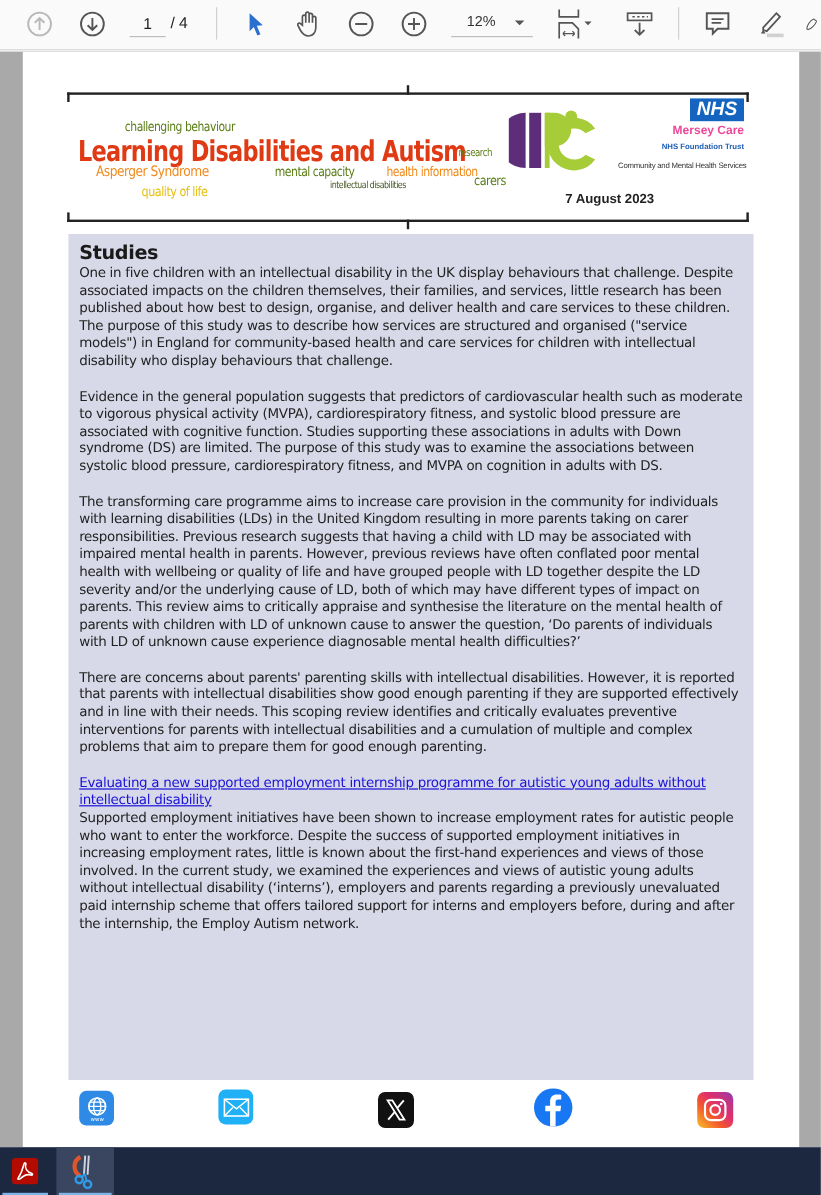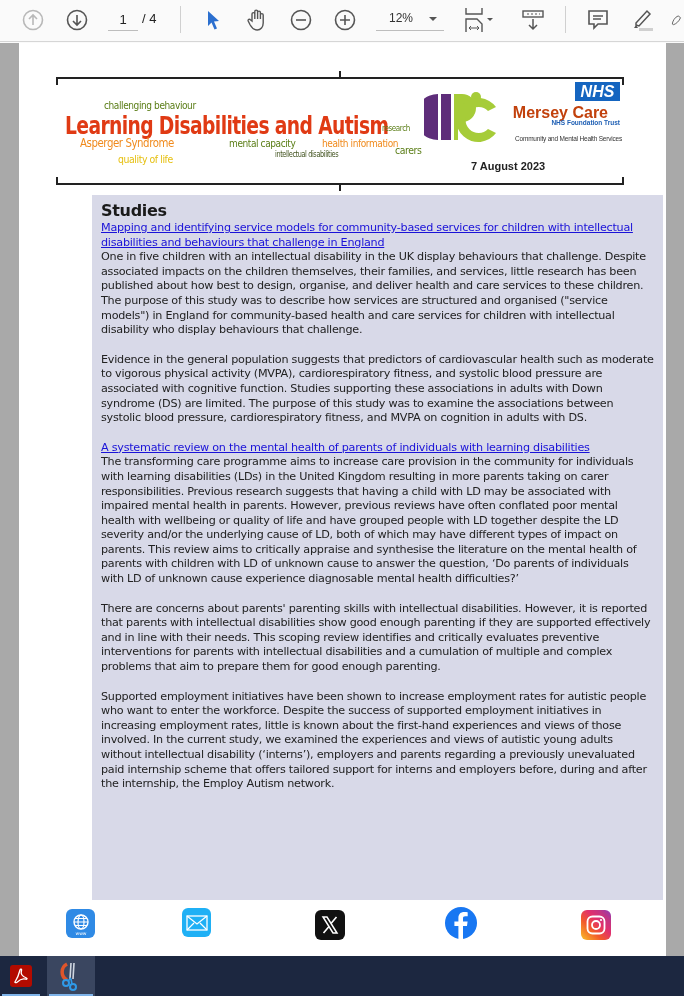--- a/index.html
+++ b/index.html
@@ -38,27 +38,27 @@
   .wc-quality { left: 62px; top: 76px; font-size: 11px; color: #e6c012; transform: scaleX(0.85); }
   .wc-mental { left: 173px; top: 60px; font-size: 11px; color: #5a7d16; transform: scaleX(0.82); }
   .wc-health { left: 266px; top: 60px; font-size: 11px; color: #f08a1c; transform: scaleX(0.82); }
   .wc-intellectual { left: 219px; top: 73px; font-size: 8px; color: #445522; transform: scaleX(0.82); }
   .wc-research { left: 326px; top: 46px; font-size: 9px; color: #5a7d16; transform: scaleX(0.8); }
   .wc-carers { left: 339px; top: 67px; font-size: 11px; color: #5a7d16; transform: scaleX(0.85); }
 
   .cpc-logo { position: absolute; left: 368px; top: 12px; width: 74px; height: 56px; }
 
   .nhs-badge { position: absolute; left: 519px; top: 5px; width: 45px; height: 19px; background: #1565c0; color: #fff; font-family: "Liberation Sans", sans-serif; font-weight: bold; font-style: italic; font-size: 16px; line-height: 19px; text-align: center; }
-  .org-name { position: absolute; right: 16px; top: 27px; font-size: 16px; font-weight: bold; color: #c2410c; }
+  .org-name { position: absolute; right: 4px; top: 27px; font-size: 10px; font-weight: bold; color: #ec4899; }
   .org-sub { position: absolute; right: 4px; top: 42px; font-size: 6.5px; font-weight: bold; color: #1e5fb4; }
   .org-services { position: absolute; right: 2px; top: 58px; font-size: 6.5px; color: #333; letter-spacing: -0.2px; }
   .banner-date { position: absolute; left: 415px; top: 83px; font-size: 11px; font-weight: bold; color: #222; }
 
   
-  .content { position: absolute; left: 38px; top: 152px; width: 571px; height: 705px; background: #d8d9e8; padding: 6px 9px 0 9px; font-family: "DejaVu Sans", sans-serif; color: #222; margin-left: 35px; }
+  .content { position: absolute; left: 38px; top: 152px; width: 571px; height: 705px; background: #d8d9e8; padding: 6px 9px 0 9px; font-family: "DejaVu Sans", sans-serif; color: #222; }
   .section-title { font-size: 16px; font-weight: bold; color: #1a1a1a; line-height: 19px; margin-bottom: 1px; letter-spacing: -0.3px; }
   .study { margin-bottom: 15px; }
   .study-link { display: block; font-size: 11.2px; line-height: 14.6px; color: #1a12d8; text-decoration: underline; letter-spacing: -0.25px; cursor: pointer; }
   .study-abstract { font-size: 11.2px; line-height: 14.6px; color: #222; letter-spacing: -0.25px; }
 
   
   .social { position: absolute; top: 864px; width: 31px; height: 31px; border-radius: 6px; display: flex; align-items: center; justify-content: center; cursor: pointer; }
 
   
   .taskbar { position: absolute; left: 0; top: 956px; width: 684px; height: 40px; background: #1c2740; }
@@ -182,34 +182,33 @@
       <div class="org-name">Mersey Care</div>
       <div class="org-sub">NHS Foundation Trust</div>
       <div class="org-services">Community and Mental Health Services</div>
       <div class="banner-date">7 August 2023</div>
     </div>
 
     <div class="content">
       <div class="section-title">Studies</div>
 
       <div class="study">
-        <a class="study-link">Mapping and identifying service models for community-based services for children with intellectual disabilities and behaviours that challenge in England</a>
         <div class="study-abstract">One in five children with an intellectual disability in the UK display behaviours that challenge. Despite associated impacts on the children themselves, their families, and services, little research has been published about how best to design, organise, and deliver health and care services to these children. The purpose of this study was to describe how services are structured and organised ("service models") in England for community-based health and care services for children with intellectual disability who display behaviours that challenge.</div>
       </div>
       <div class="study">
         <div class="study-abstract">Evidence in the general population suggests that predictors of cardiovascular health such as moderate to vigorous physical activity (MVPA), cardiorespiratory fitness, and systolic blood pressure are associated with cognitive function. Studies supporting these associations in adults with Down syndrome (DS) are limited. The purpose of this study was to examine the associations between systolic blood pressure, cardiorespiratory fitness, and MVPA on cognition in adults with DS.</div>
       </div>
       <div class="study">
-        <a class="study-link">A systematic review on the mental health of parents of individuals with learning disabilities</a>
         <div class="study-abstract">The transforming care programme aims to increase care provision in the community for individuals with learning disabilities (LDs) in the United Kingdom resulting in more parents taking on carer responsibilities. Previous research suggests that having a child with LD may be associated with impaired mental health in parents. However, previous reviews have often conflated poor mental health with wellbeing or quality of life and have grouped people with LD together despite the LD severity and/or the underlying cause of LD, both of which may have different types of impact on parents. This review aims to critically appraise and synthesise the literature on the mental health of parents with children with LD of unknown cause to answer the question, ‘Do parents of individuals with LD of unknown cause experience diagnosable mental health difficulties?’</div>
       </div>
       <div class="study">
         <div class="study-abstract">There are concerns about parents' parenting skills with intellectual disabilities. However, it is reported that parents with intellectual disabilities show good enough parenting if they are supported effectively and in line with their needs. This scoping review identifies and critically evaluates preventive interventions for parents with intellectual disabilities and a cumulation of multiple and complex problems that aim to prepare them for good enough parenting.</div>
       </div>
       <div class="study">
+        <a class="study-link">Evaluating a new supported employment internship programme for autistic young adults without intellectual disability</a>
         <div class="study-abstract">Supported employment initiatives have been shown to increase employment rates for autistic people who want to enter the workforce. Despite the success of supported employment initiatives in increasing employment rates, little is known about the first-hand experiences and views of those involved. In the current study, we examined the experiences and views of autistic young adults without intellectual disability (‘interns’), employers and parents regarding a previously unevaluated paid internship scheme that offers tailored support for interns and employers before, during and after the internship, the Employ Autism network.</div>
       </div>
     </div>
 
     <div class="social" style="left:47px;top:866px;background:#2f8ae5;width:29px;height:29px">
       <svg width="24" height="24" viewBox="0 0 24 24">
           <circle cx="12" cy="10" r="7" fill="none" stroke="#fff" stroke-width="1.4"></circle>
           <ellipse cx="12" cy="10" rx="3" ry="7" fill="none" stroke="#fff" stroke-width="1.2"></ellipse>
           <path d="M5 10h14M6 6.5h12M6 13.5h12" stroke="#fff" stroke-width="1"></path>
           <text x="12" y="22.5" font-size="4.5" fill="#fff" text-anchor="middle" font-family="DejaVu Sans, sans-serif">www</text>

